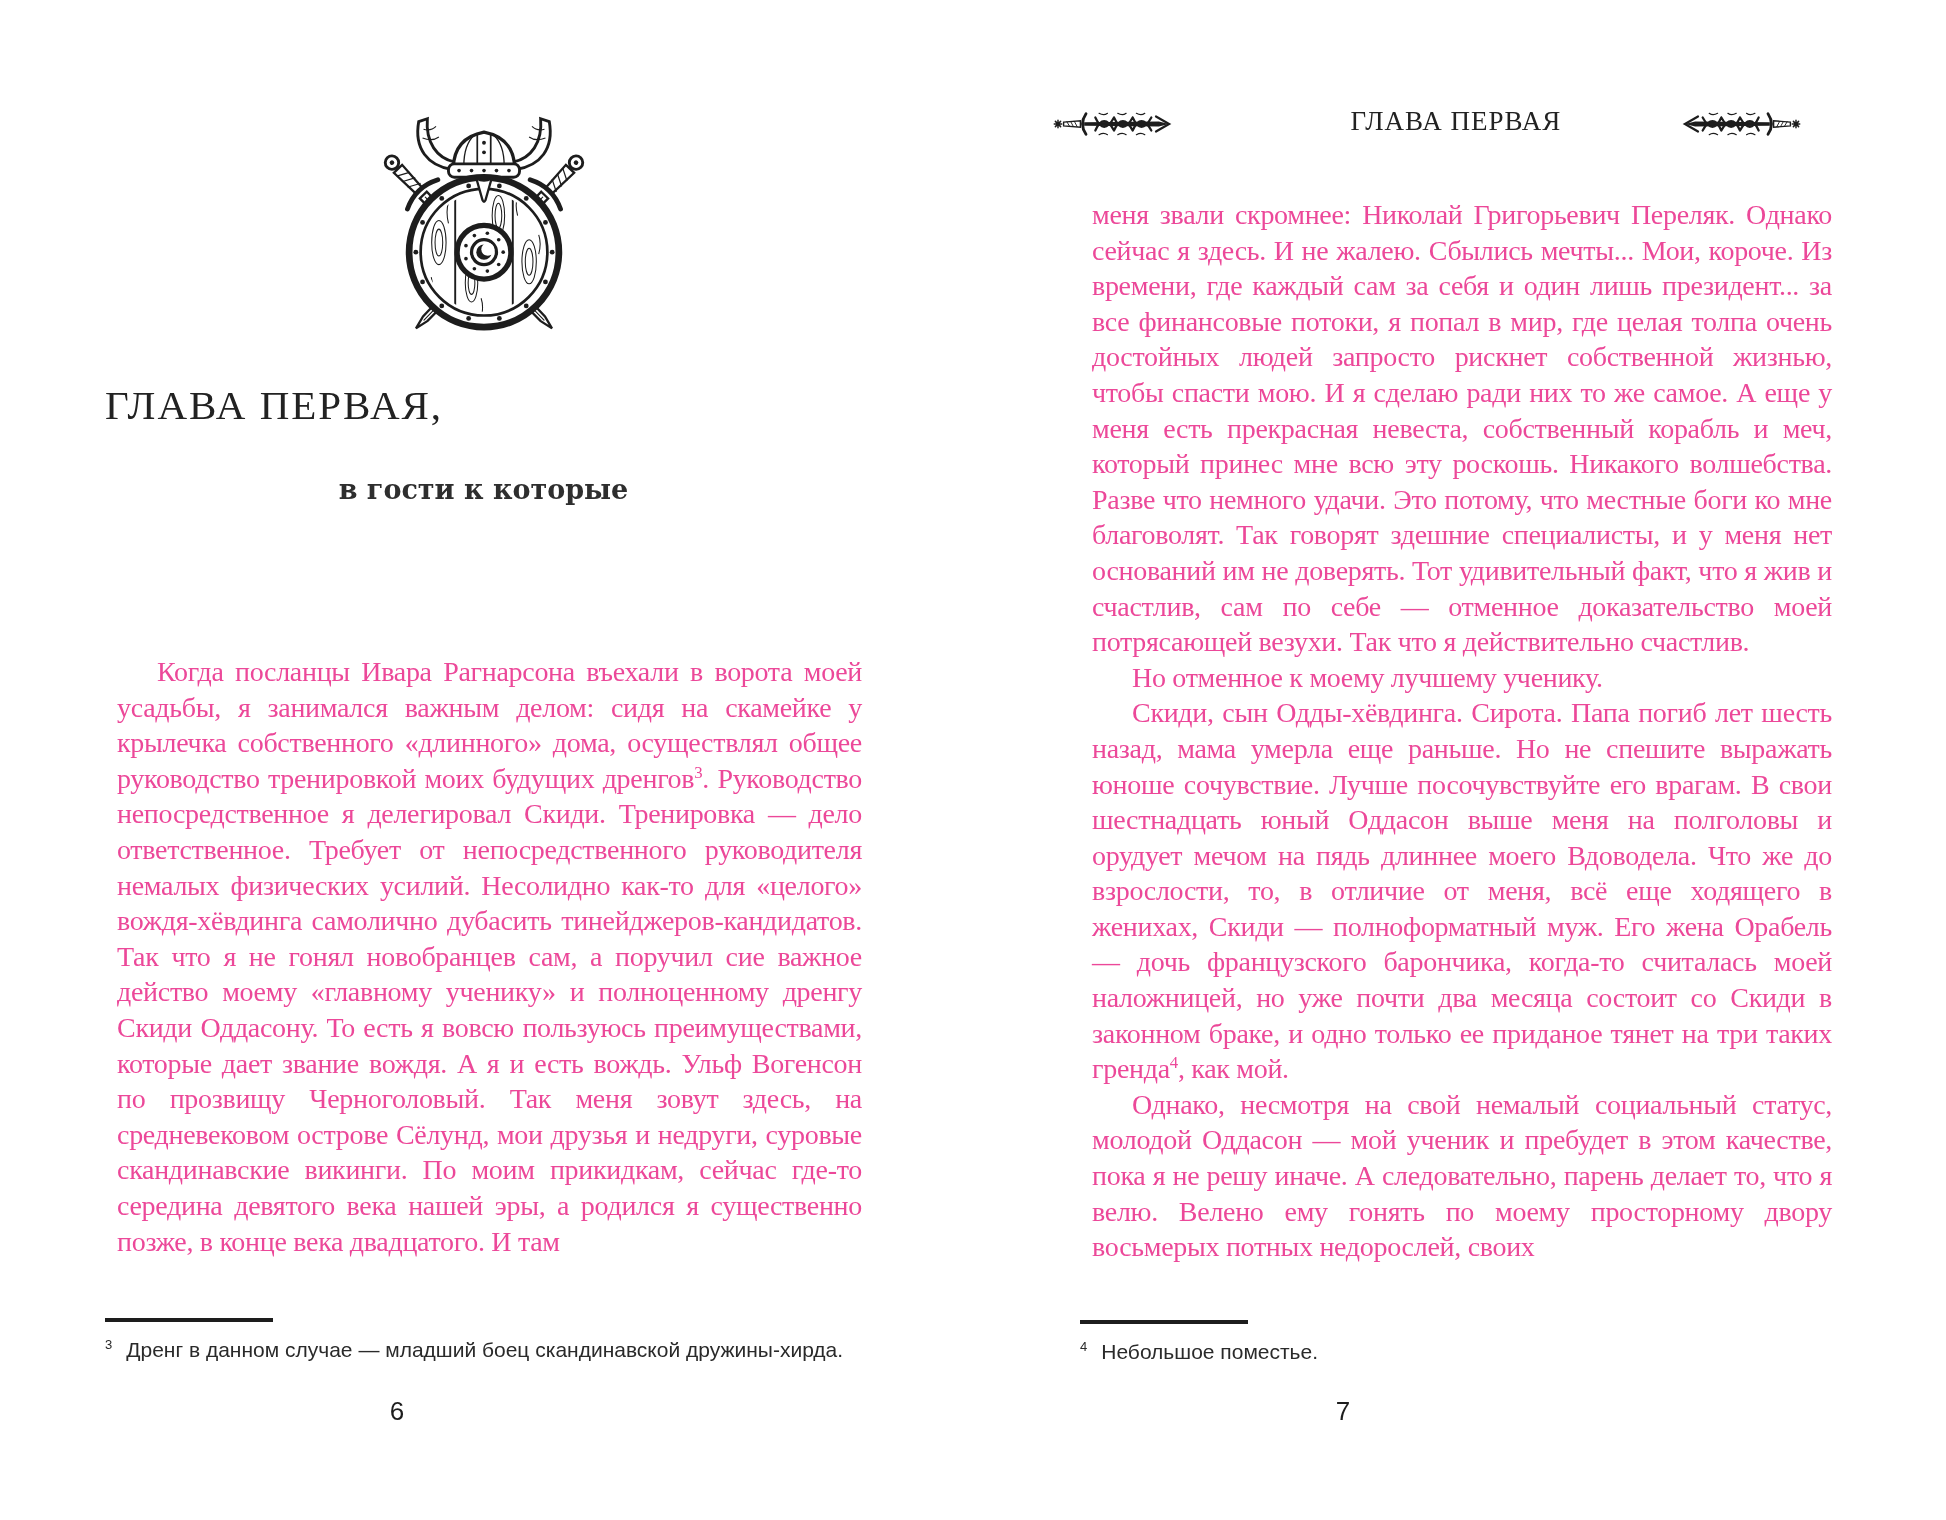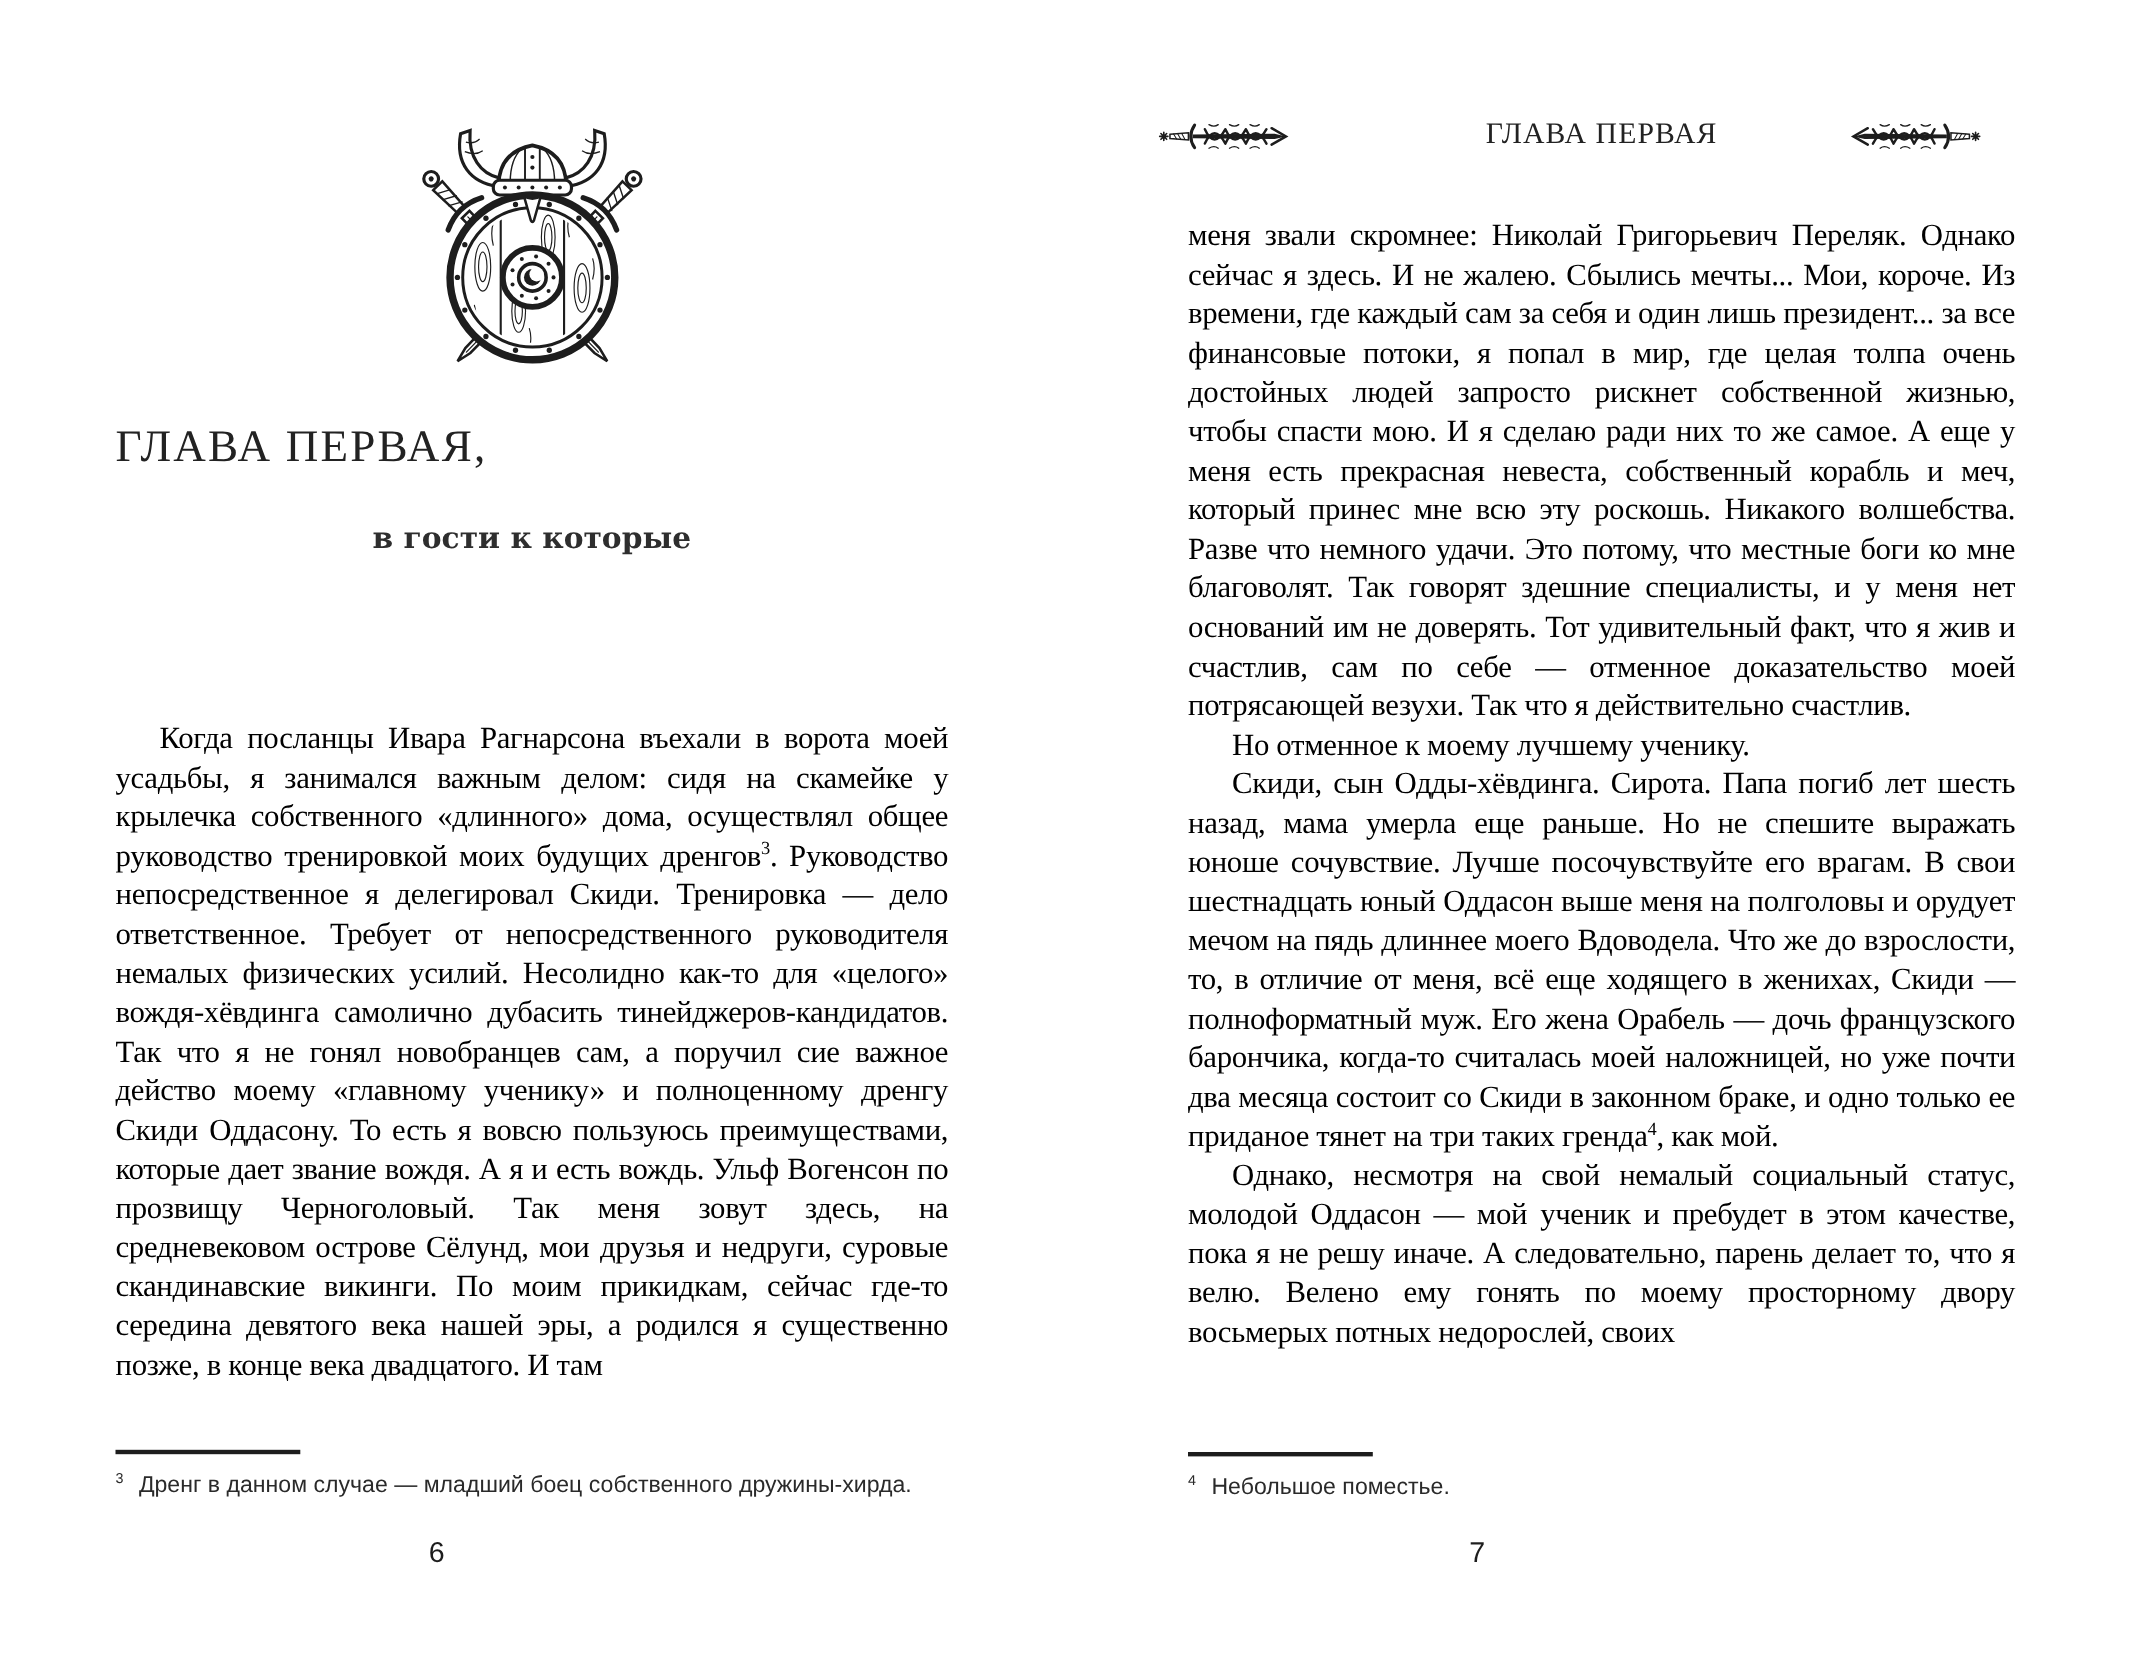--- a/index.html
+++ b/index.html
@@ -47,26 +47,26 @@
     left: 0; right: 0;
     text-align: center;
     font-family: "DejaVu Serif", serif;
     font-weight: bold;
     font-size: 27px;
     line-height: 38px;
     color: #2e2e2e;
   }
   .body-text {
     position: absolute;
-    left: 0; right: 0;
+    left: 12px; right: 0;
     text-align: justify;
     font-size: 28px;
     line-height: 35.6px;
     letter-spacing: -0.3px;
-    color: #000000;
+    color: #ec4899;
   }
   .left-col .body-text  { top: 654px; }
   .right-col .body-text { top: 197px; }
   .body-text p { margin: 0; }
   .body-text p.indent { text-indent: 40px; }
   .body-text sup {
     font-size: 60%;
     line-height: 0;
   }
   .footnote-rule {
@@ -234,21 +234,21 @@
     <div>в гости к которые</div>
   </div>
 
   <div class="body-text">
     <p class="indent"><span>Когда посланцы Ивара Рагнарсона въехали в ворота моей усадьбы, я занимался важным делом: сидя на скамейке у крылечка собственного «длинного» дома, осуществлял общее руководство тренировкой моих будущих дренгов</span><sup>3</sup><span>. Руководство непосредственное я делегировал Скиди. Тренировка — дело ответственное. Требует от непосредственного руководителя немалых физических усилий. Несолидно как-то для «целого» вождя-хёвдинга самолично дубасить тинейджеров-кандидатов. Так что я не гонял новобранцев сам, а поручил сие важное действо моему «главному ученику» и полноценному дренгу Скиди Оддасону. То есть я вовсю пользуюсь преимуществами, которые дает звание вождя. А я и есть вождь. Ульф Вогенсон по прозвищу Черноголовый. Так меня зовут здесь, на средневековом острове Сёлунд, мои друзья и недруги, суровые скандинавские викинги. По моим прикидкам, сейчас где-то середина девятого века нашей эры, а родился я существенно позже, в конце века двадцатого. И там</span></p>
   </div>
 
   <div class="footnote-rule"></div>
 
   <div class="footnote">
-    <sup>3</sup><span>Дренг в данном случае — младший боец собственного дружины-хирда.</span>
+    <sup>3</sup><span>Дренг в данном случае — младший боец скандинавской дружины-хирда.</span>
   </div>
 
   <div class="page-number">6</div>
 </div>
 
 <div class="page-col right-col">
 
   <div class="running-header">
     <div class="orn orn-left">
       <svg width="128" height="28" viewBox="0 0 132 30" stroke="#1d1d1d" fill="none" stroke-linecap="round">

